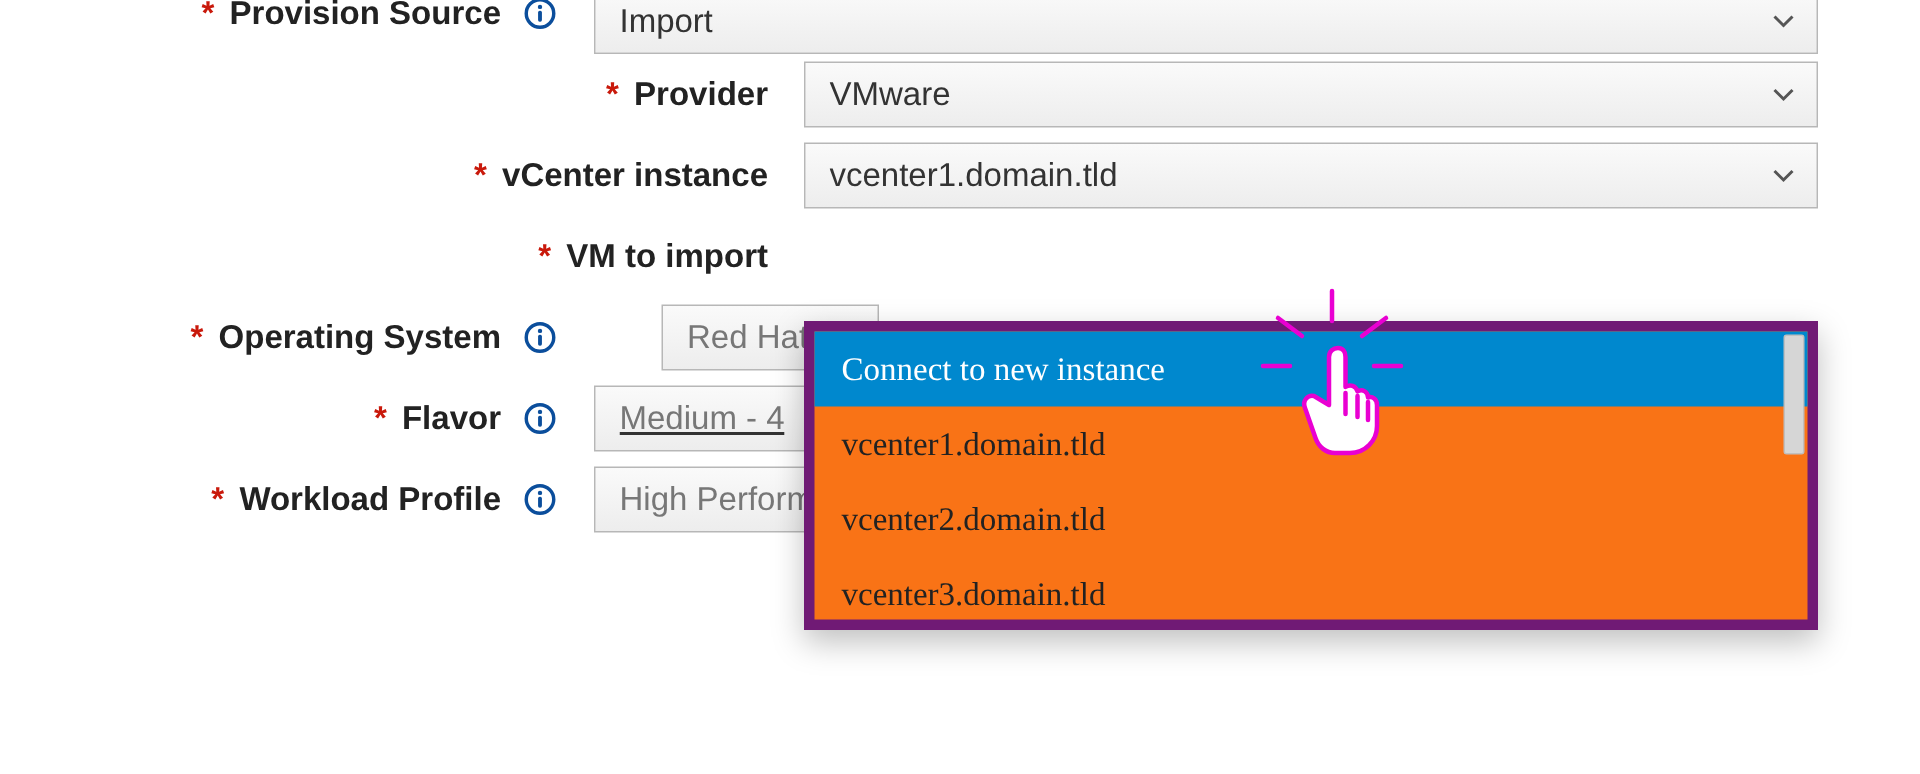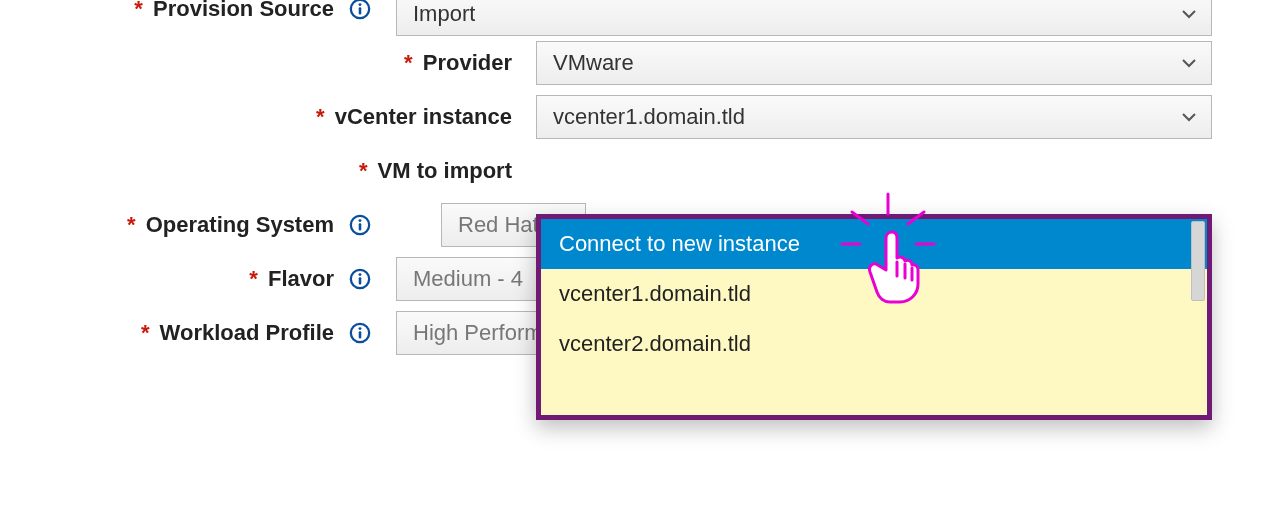--- a/index.html
+++ b/index.html
@@ -94,24 +94,25 @@
       text-overflow: ellipsis;
       text-align: center;
     }
 
     .select.placeholder .select-text {
       color: #777;
     }
 
     .dropdown-panel {
       position: absolute;
-      background: #fef9c3;
-      border: 5px solid #701a75;
+      background: #f97316;
+      border: 7px solid #701a75;
       box-shadow: 0 8px 20px rgba(0,0,0,0.25);
       z-index: 100;
+      font-family: Liberation Serif, serif;
     }
 
     .dropdown-scrollbar {
       position: absolute;
       right: 2px;
       top: 2px;
       width: 14px;
       height: 80px;
       background: #d6d6d6;
       border: 1px solid #bfbfbf;
@@ -244,21 +245,21 @@
         <span>Flavor</span>
       </span>
       <span class="info-icon">
         <svg viewBox="0 0 24 24">
             <circle cx="12" cy="12" r="10" fill="none" stroke="#0b4e9c" stroke-width="2.5"></circle>
             <circle cx="12" cy="7.2" r="1.6" fill="#0b4e9c"></circle>
             <rect x="10.6" y="10" width="2.8" height="8" rx="1.2" fill="#0b4e9c"></rect>
           </svg>
       </span>
     </div>
-    <div class="select placeholder" style="position:absolute; left:396px; width:145px;">
+    <div class="select placeholder" style="position:absolute; left:396px; width:145px;text-decoration:underline;">
       <span class="select-text">Medium - 4</span>
     </div>
   </div>
 
   <div class="row">
     <div class="label" style="width: 372px;">
       <span>
         <span class="asterisk">*</span>
         <span>Workload Profile</span>
       </span>
@@ -283,20 +284,23 @@
   <div class="dropdown-panel" style="left:536px; top:218px; width:676px; height:206px;">
     <div class="dropdown-scrollbar"></div>
     <div class="dropdown-option highlighted">
       <span>Connect to new instance</span>
     </div>
     <div class="dropdown-option">
       <span>vcenter1.domain.tld</span>
     </div>
     <div class="dropdown-option">
       <span>vcenter2.domain.tld</span>
+    </div>
+    <div class="dropdown-option">
+      <span>vcenter3.domain.tld</span>
     </div>
   </div>
 
   <div class="cursor-overlay" style="left:838px; top:192px; width:100px; height:120px;">
     <svg viewBox="0 0 100 120" width="100" height="120">
 
       <line x1="50" y1="6" x2="50" y2="26"></line>
       <line x1="14" y1="24" x2="30" y2="36"></line>
       <line x1="86" y1="24" x2="70" y2="36"></line>
       <line x1="4" y1="56" x2="22" y2="56"></line>

